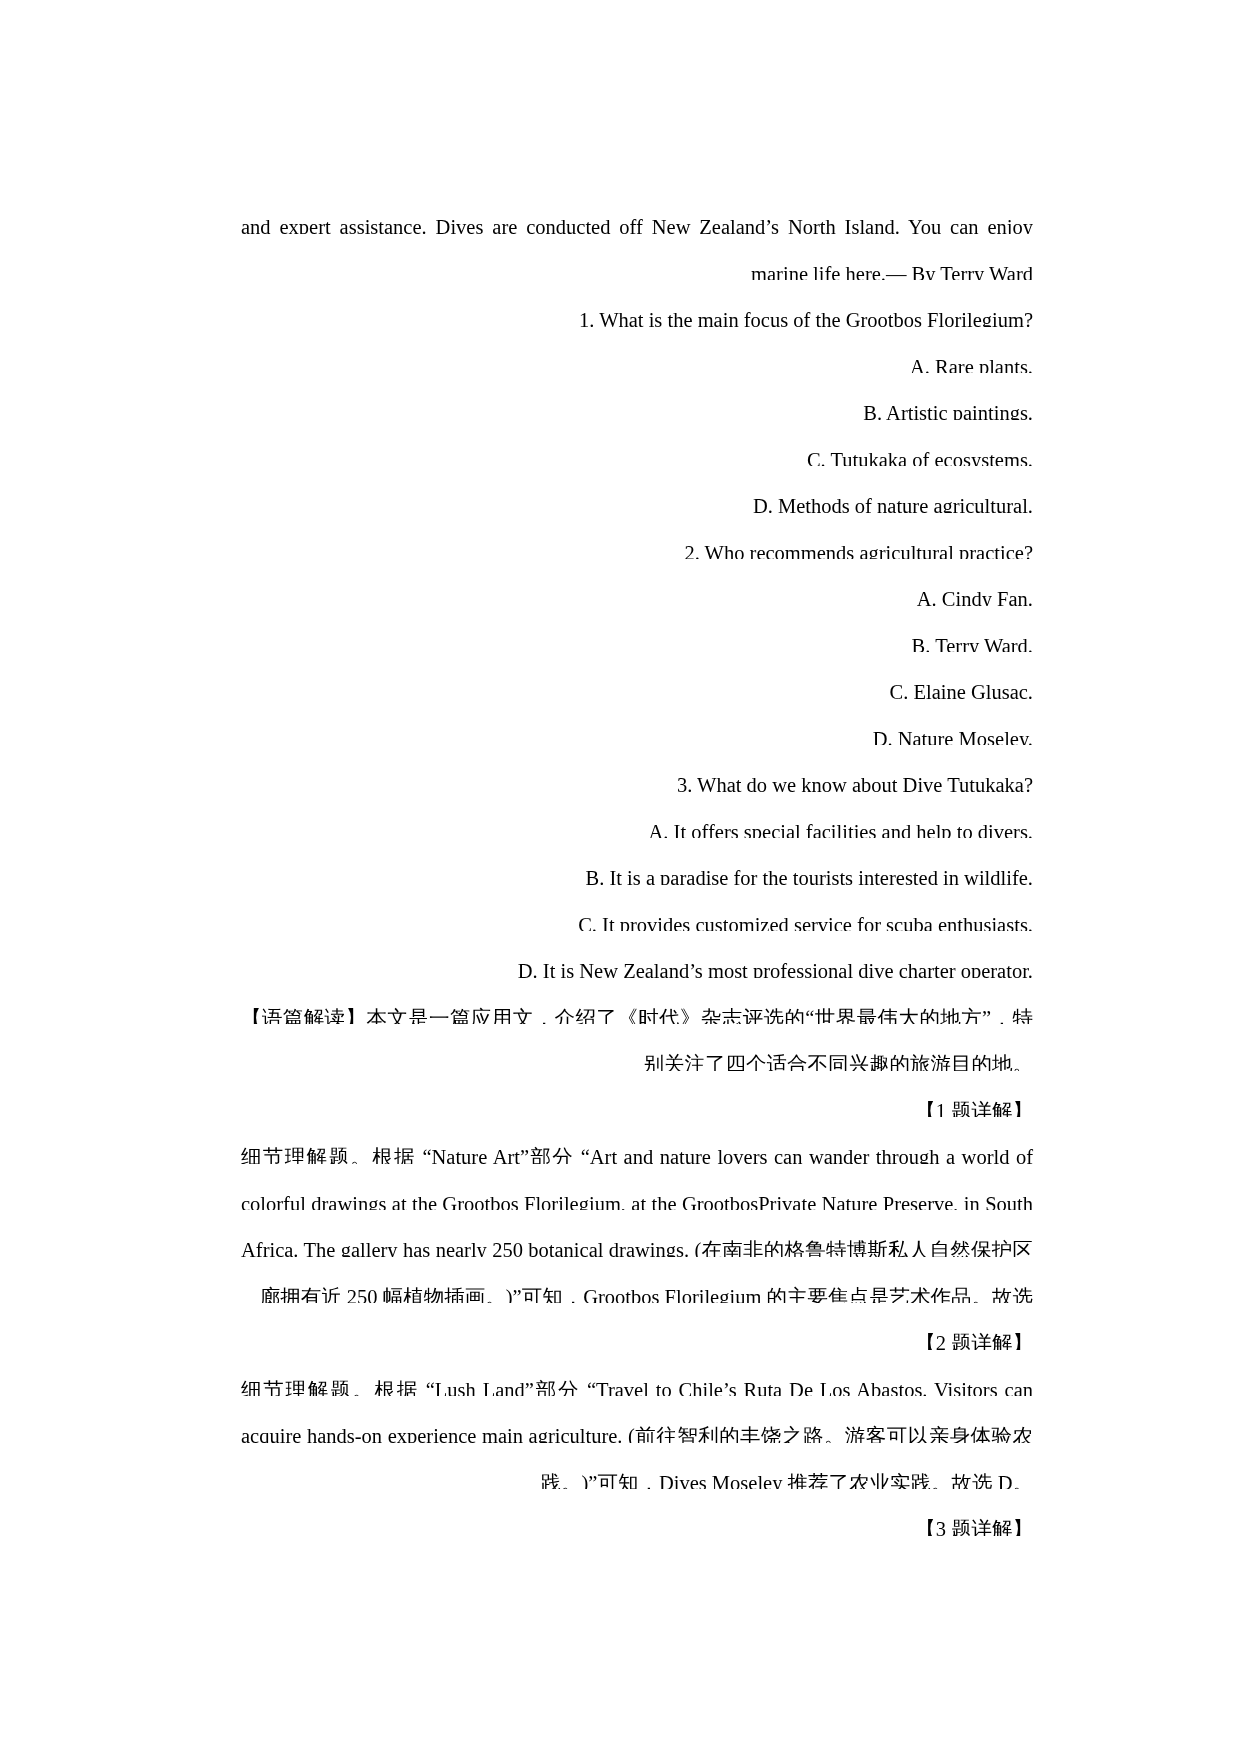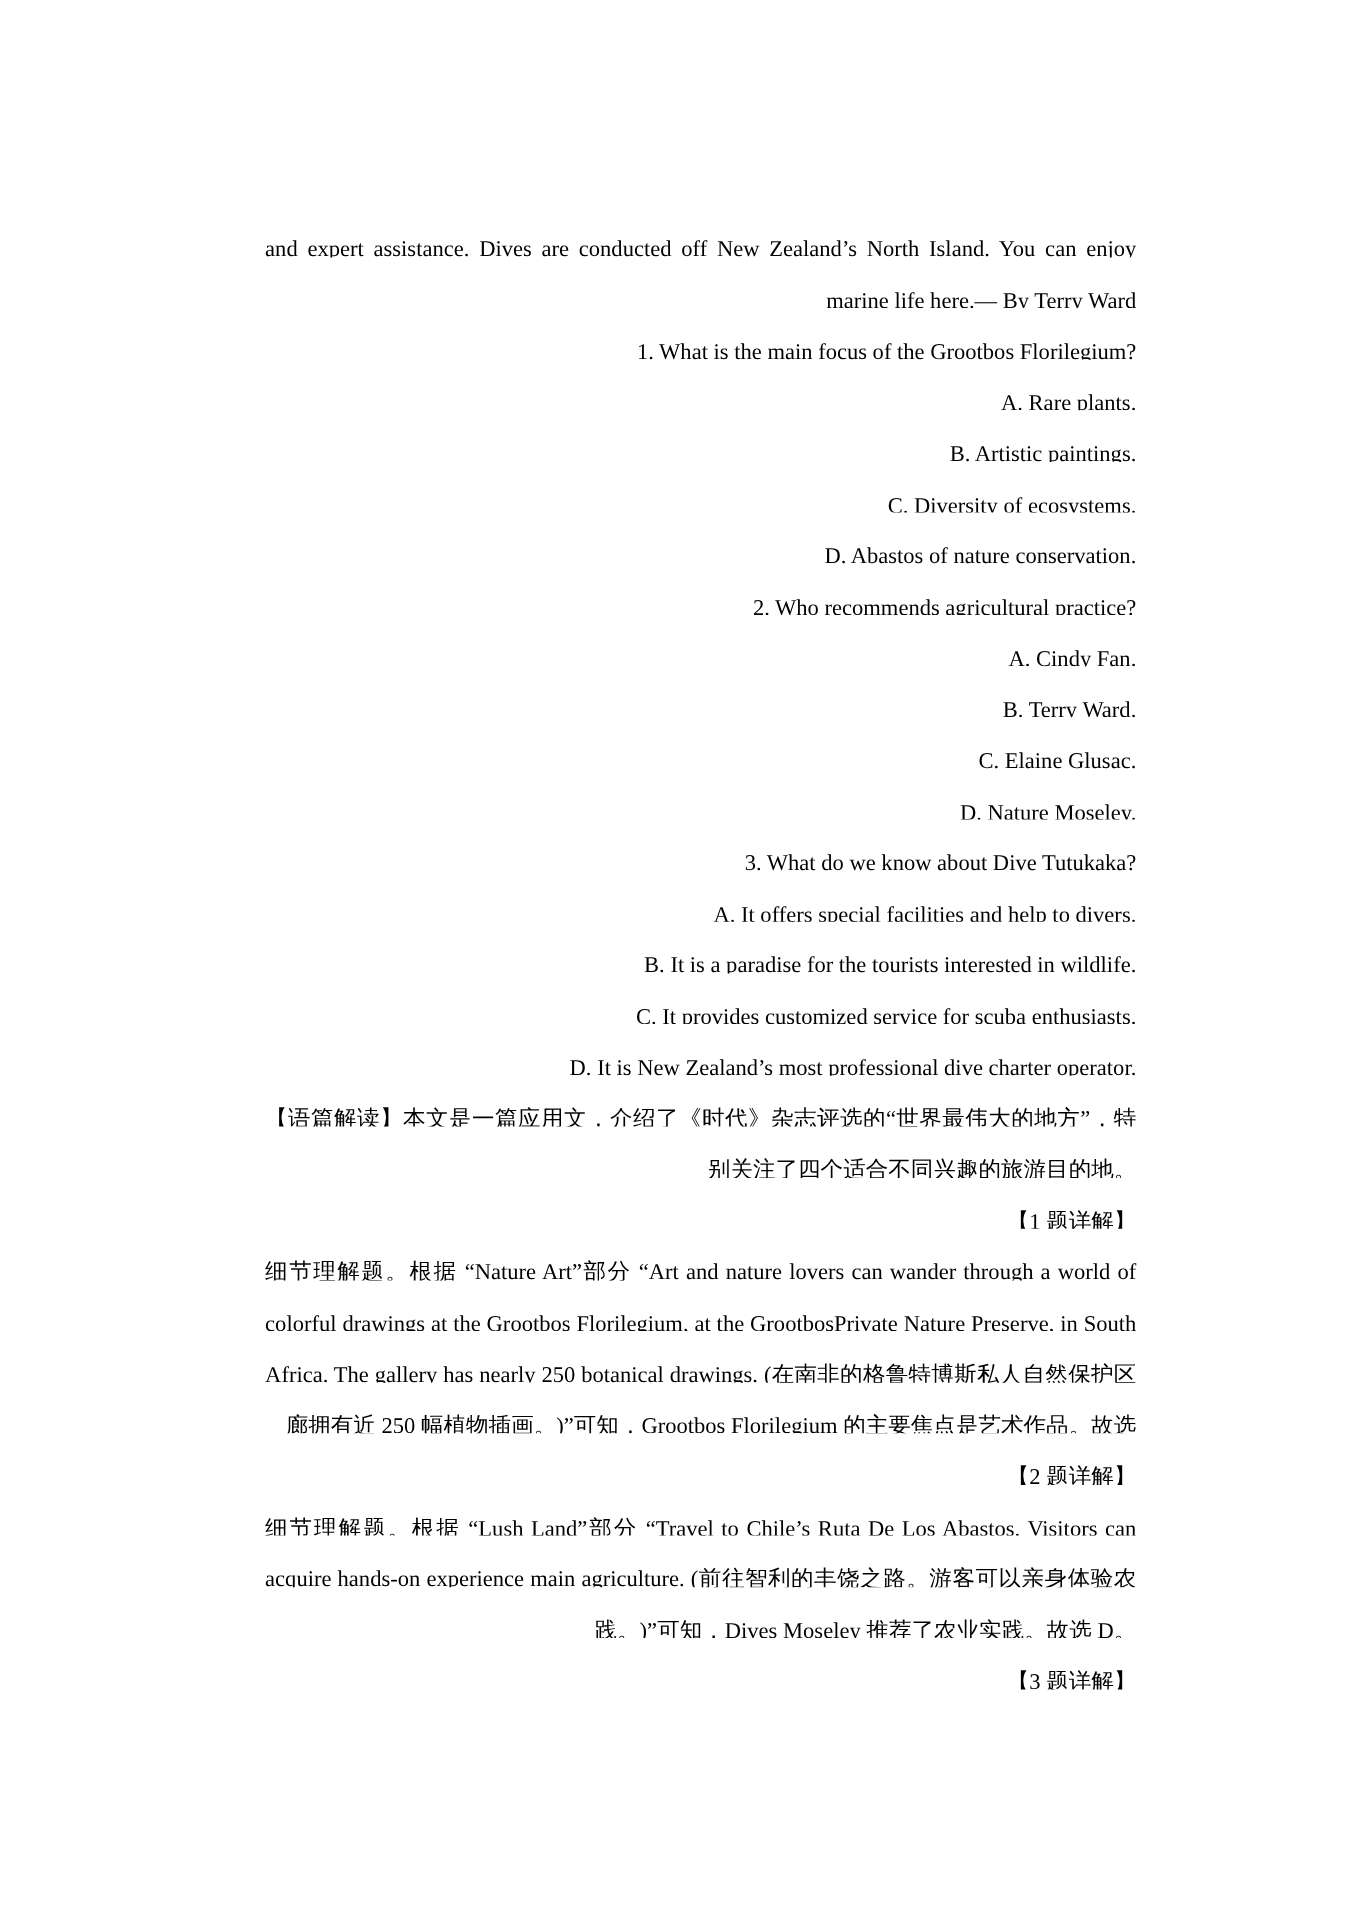--- a/index.html
+++ b/index.html
@@ -43,22 +43,22 @@
 </head>
 <body>
 
 <div class="page">
   <div class="content" id="content">
       <div class="line justify">and expert assistance. Dives are conducted off New Zealand’s North Island. You can enjoy diverse</div>
       <div class="line">marine life here.— By Terry Ward</div>
       <div class="line">1. What is the main focus of the Grootbos Florilegium?</div>
       <div class="line">A. Rare plants.</div>
       <div class="line">B. Artistic paintings.</div>
-      <div class="line">C. Diversity of ecosystems.</div>
-      <div class="line">D. Abastos of nature conservation.</div>
+      <div class="line">C. Tutukaka of ecosystems.</div>
+      <div class="line">D. Methods of nature agricultural.</div>
       <div class="line">2. Who recommends agricultural practice?</div>
       <div class="line">A. Cindy Fan.</div>
       <div class="line">B. Terry Ward.</div>
       <div class="line">C. Elaine Glusac.</div>
       <div class="line">D. Nature Moseley.</div>
       <div class="line">3. What do we know about Dive Tutukaka?</div>
       <div class="line">A. It offers special facilities and help to divers.</div>
       <div class="line">B. It is a paradise for the tourists interested in wildlife.</div>
       <div class="line">C. It provides customized service for scuba enthusiasts.</div>
       <div class="line">D. It is New Zealand’s most professional dive charter operator.</div>

